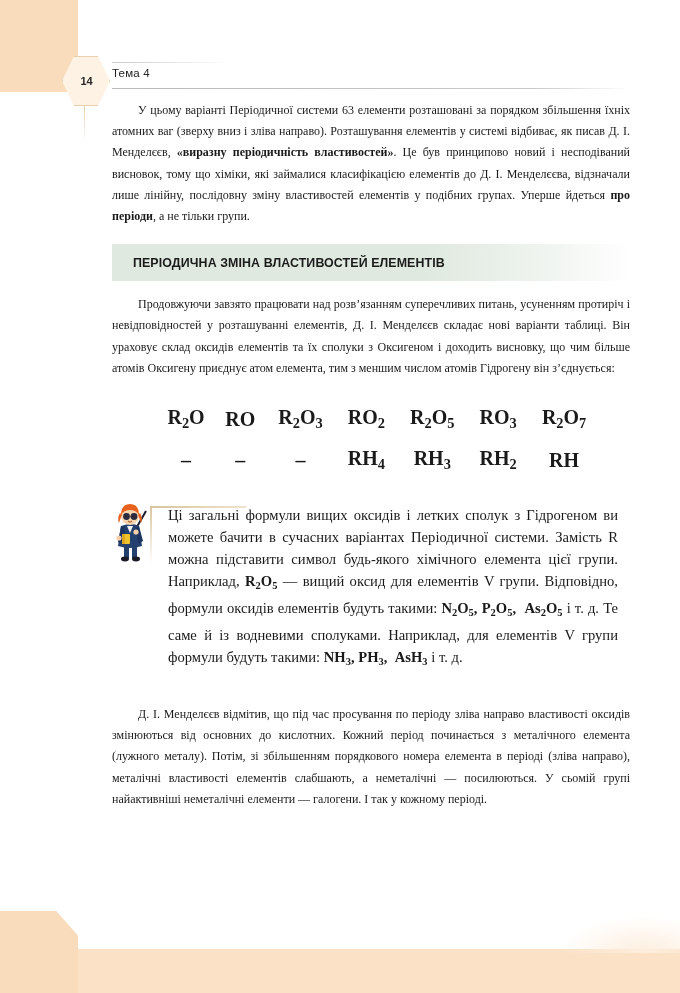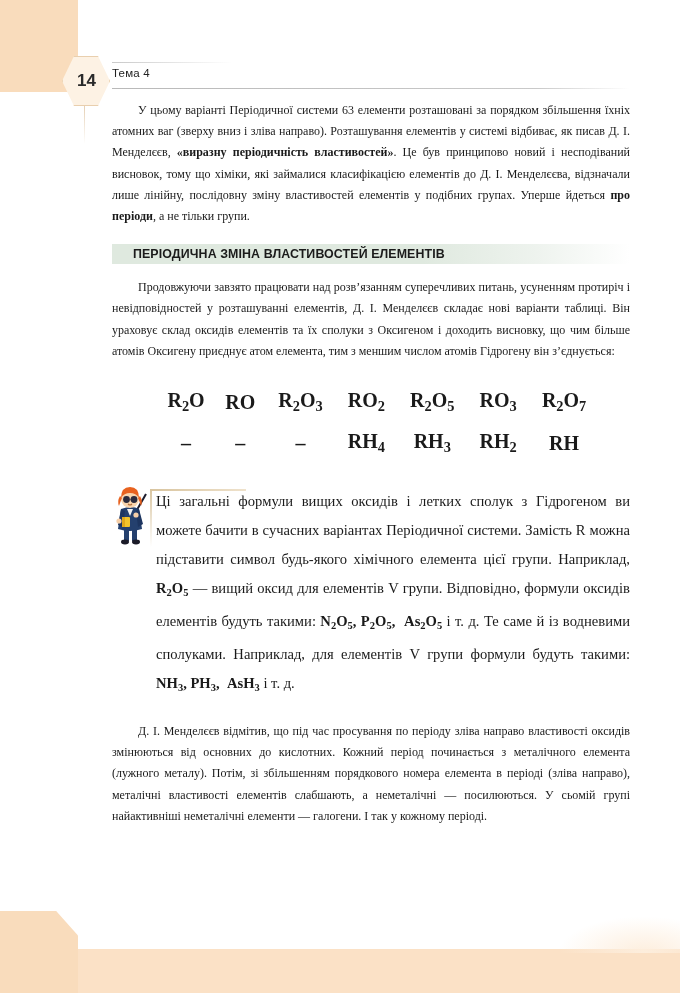--- a/index.html
+++ b/index.html
@@ -17,21 +17,21 @@
   }
   .deco-tl-hex{
     position:absolute;left:62px;top:56px;width:46px;height:48px;
     background:#fdf2e4;
     border:1px solid #e9cfae;
     clip-path:polygon(25% 0%,75% 0%,100% 50%,75% 100%,25% 100%,0% 50%);
     display:flex;align-items:center;justify-content:center;
   }
   .deco-tl-hex span{
     font-family:"Liberation Sans","DejaVu Sans",sans-serif;
-    font-weight:bold;font-size:17px;color:#2a2a2a;
+    font-weight:bold;font-size:11px;color:#2a2a2a;
     padding-left:1px;
   }
   .hex-stem{
     position:absolute;left:84px;top:104px;width:1px;height:40px;
     background:linear-gradient(to bottom,#e4cdb0,rgba(228,205,176,0));
   }
 
   .deco-bottom{
     position:absolute;left:0;bottom:0;width:680px;height:44px;
     background:#fbe1c6;
@@ -73,21 +73,21 @@
     font-size:12px;line-height:21.2px;
     text-align:justify;
     text-indent:26px;
     hyphens:auto;
   }
   .b{font-weight:bold;}
 
   
   .section-head{
     margin:17px 0 13px 0;
-    height:20px;
+    height:37px;
     background:linear-gradient(to right,#dfe9df 0%,#dfe9df 60%,#eef3ee 82%,#ffffff 100%);
     display:flex;align-items:center;
   }
   .section-head span{
     font-family:"Liberation Sans","DejaVu Sans",sans-serif;
     font-weight:bold;font-size:12.4px;letter-spacing:.1px;
     color:#1b1b1b;padding-left:21px;
   }
 
   
@@ -117,21 +117,21 @@
   }
   .callout-rule{
     position:absolute;left:38px;top:2px;width:96px;height:2px;
     background:linear-gradient(to right,#d8c49f,#efe2cc);
   }
   .callout-bar{
     position:absolute;left:38px;top:2px;width:2px;height:58px;
     background:linear-gradient(to bottom,#d8c49f,rgba(216,196,159,0));
   }
   .callout p{
-    margin:0;font-size:14.6px;line-height:29px;text-align:justify;
+    margin:12px;font-size:14.6px;line-height:22px;text-align:justify;
     text-indent:0;
   }
   .spacer-md{height:19px;}
 </style>
 </head>
 <body>
 
 <div class="deco-tl"></div>
 <div class="hex-stem"></div>
 <div class="deco-tl-hex">

